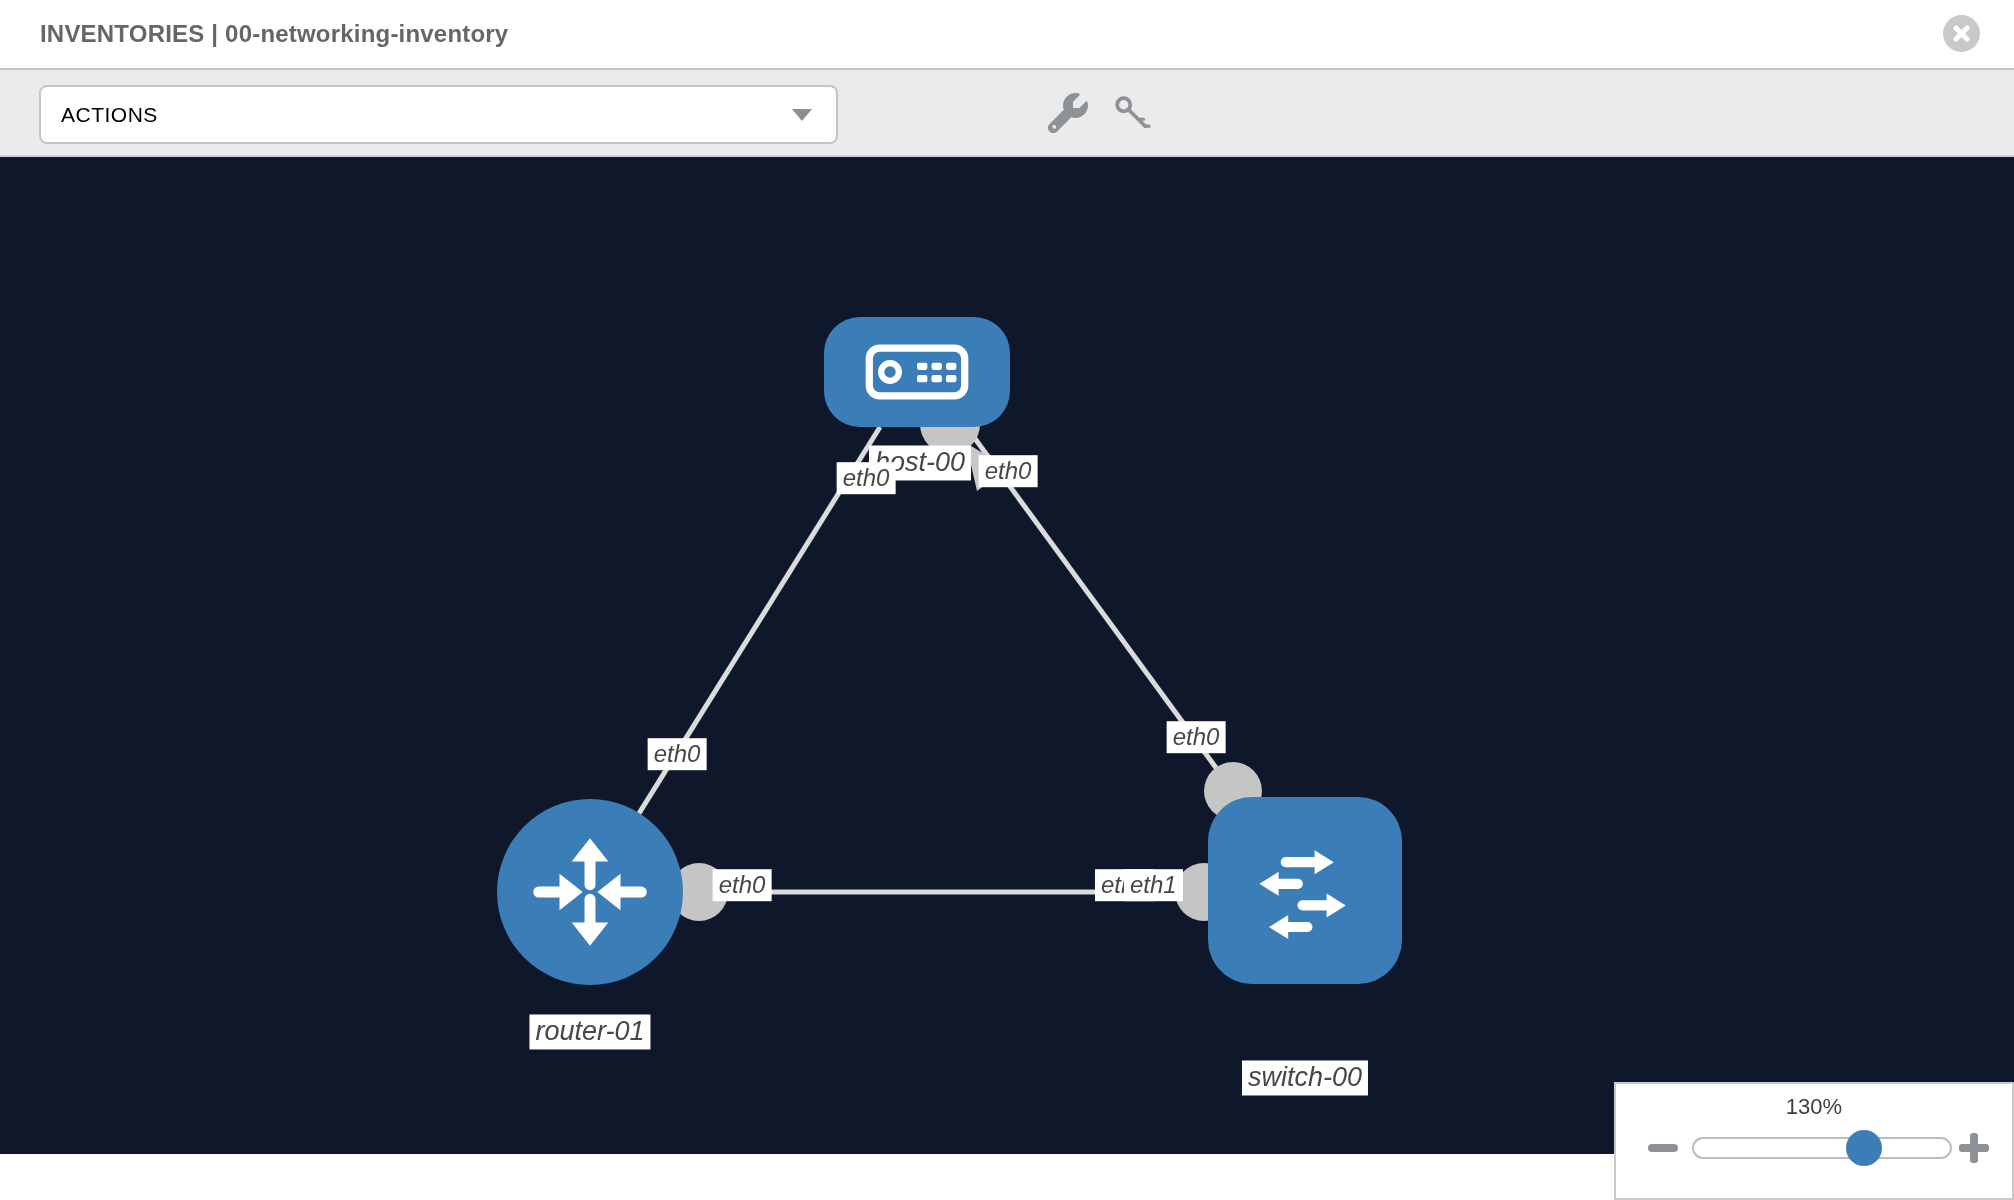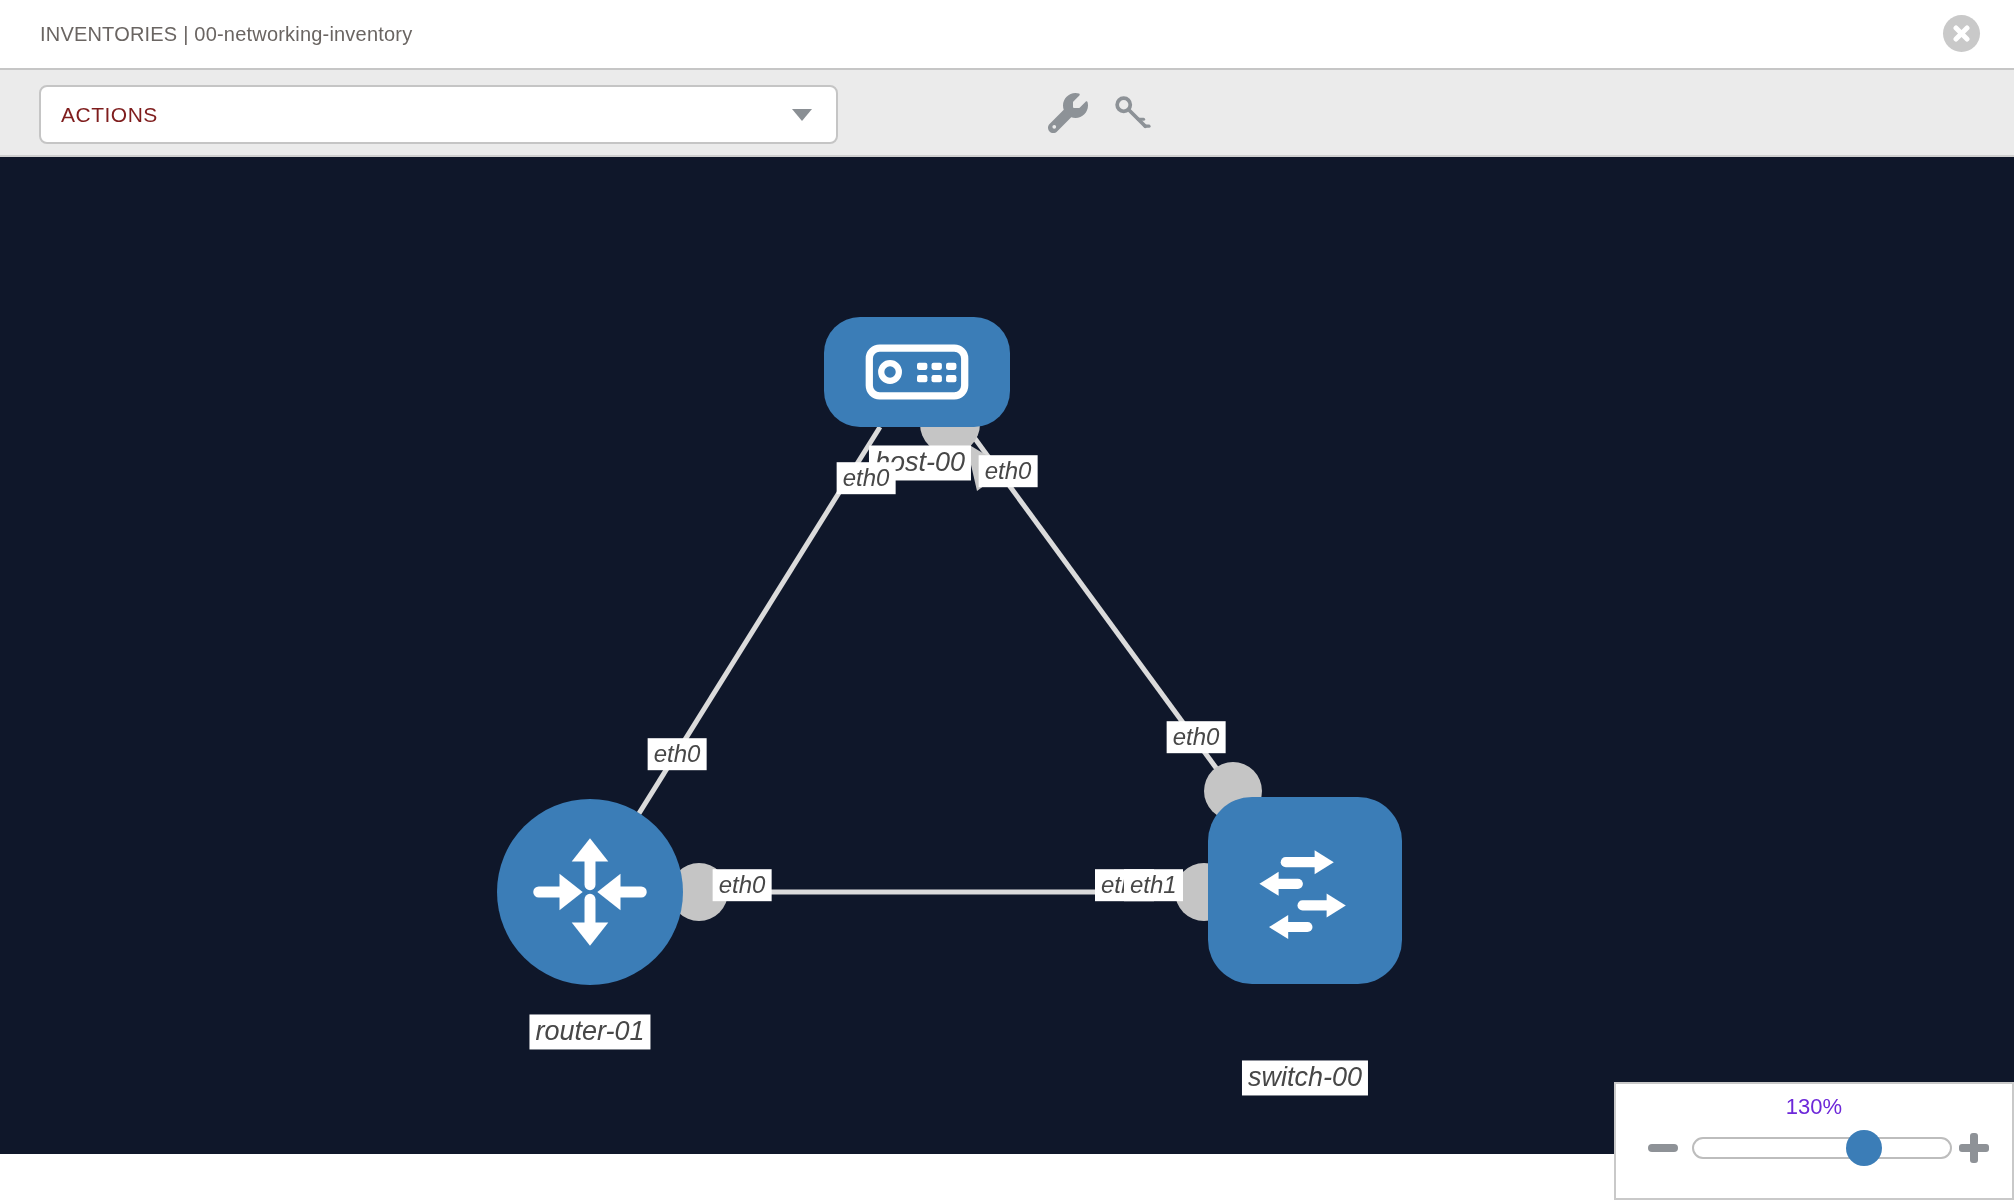--- a/index.html
+++ b/index.html
@@ -4,29 +4,29 @@
 <style>
   html,body{margin:0;padding:0;}
   body{
     width:2014px;height:1200px;position:relative;overflow:hidden;
     background:#ffffff;font-family:"Liberation Sans", sans-serif;
     -webkit-font-smoothing:antialiased;
   }
   
   .header{position:absolute;left:0;top:0;width:2014px;height:68px;background:#fff;}
   .page-title{position:absolute;left:40px;top:50%;transform:translateY(-50%);
-    font-size:20px;font-weight:normal;color:#6a6562;letter-spacing:.2px;margin:0;}
+    font-size:24px;font-weight:bold;color:#6a6562;letter-spacing:.2px;margin:0;}
   .close-btn{position:absolute;right:34px;top:15px;width:37px;height:37px;border-radius:50%;
     background:#c9c9c9;display:flex;align-items:center;justify-content:center;cursor:pointer;border:none;padding:0;}
   
   .toolbar{position:absolute;left:0;top:68px;width:2014px;height:89px;background:#ebebeb;
     border-top:2px solid #c6c6c6;border-bottom:2px solid #cfcfcf;box-sizing:border-box;}
   .select{position:absolute;top:15px;height:59px;background:#fff;border:2px solid #c5c5c5;
     border-radius:8px;box-sizing:border-box;display:flex;align-items:center;padding:0 20px;cursor:pointer;}
-  .select .sel-label{font-size:21px;color:#7f1d1d;letter-spacing:.5px;}
+  .select .sel-label{font-size:21px;color:#000000;letter-spacing:.5px;}
   .select-actions{left:39px;width:799px;}
   .select-search{left:1185px;width:790px;}
   .caret{position:absolute;right:24px;top:50%;transform:translateY(-50%);width:0;height:0;
     border-left:10px solid transparent;border-right:10px solid transparent;border-top:12px solid #8a8f94;}
   .tool-btn{position:absolute;top:50%;transform:translateY(-50%);background:none;border:none;padding:0;cursor:pointer;}
   .tool-btn svg{display:block;}
   .btn-wrench{left:1048px;}
   .btn-key{left:1112px;}
   
   .canvas{position:absolute;left:0;top:157px;width:2014px;height:997px;background:#0f172a;font-style:italic;}
@@ -36,21 +36,21 @@
   .node-router{left:497px;top:642px;width:186px;height:186px;border-radius:50%;}
   .node-switch{left:1208px;top:640px;width:194px;height:187px;border-radius:44px;}
   .lbl{position:absolute;background:#ffffff;color:#474747;white-space:nowrap;line-height:1.15;padding:2px 6px;}
   .lbl-center{transform:translate(-50%,-50%);}
   .lbl-leftanchor{transform:translate(0,-50%);}
   .node-name{font-size:27px;}
   .if-name{font-size:24px;}
   
   .zoom-panel{position:absolute;left:1614px;top:1082px;width:400px;height:118px;background:#fff;
     border:2px solid #c9c9c9;box-sizing:border-box;}
-  .zoom-value{margin-top:10px;text-align:center;font-size:22px;color:#6d28d9;}
+  .zoom-value{margin-top:10px;text-align:center;font-size:22px;color:#404040;}
   .zoom-controls{position:absolute;left:0;top:44px;width:100%;height:40px;}
   .zoom-minus{position:absolute;left:30px;top:50%;transform:translateY(-50%);width:34px;height:24px;
     display:flex;align-items:center;justify-content:center;background:none;border:none;cursor:pointer;padding:0;}
   .minus-bar{width:30px;height:8px;border-radius:4px;background:#8e9297;display:block;}
   .zoom-plus{position:absolute;right:22px;top:50%;transform:translateY(-50%);width:32px;height:32px;
     background:none;border:none;cursor:pointer;padding:0;}
   .plus-h{position:absolute;left:1px;top:12px;width:30px;height:8px;border-radius:3px;background:#8e9297;}
   .plus-v{position:absolute;left:12px;top:1px;width:8px;height:30px;border-radius:3px;background:#8e9297;}
   .zoom-track{position:absolute;left:76px;top:50%;transform:translateY(-50%);width:260px;height:22px;
     border:2px solid #bdbdbd;border-radius:12px;background:#fff;box-sizing:border-box;cursor:pointer;}

